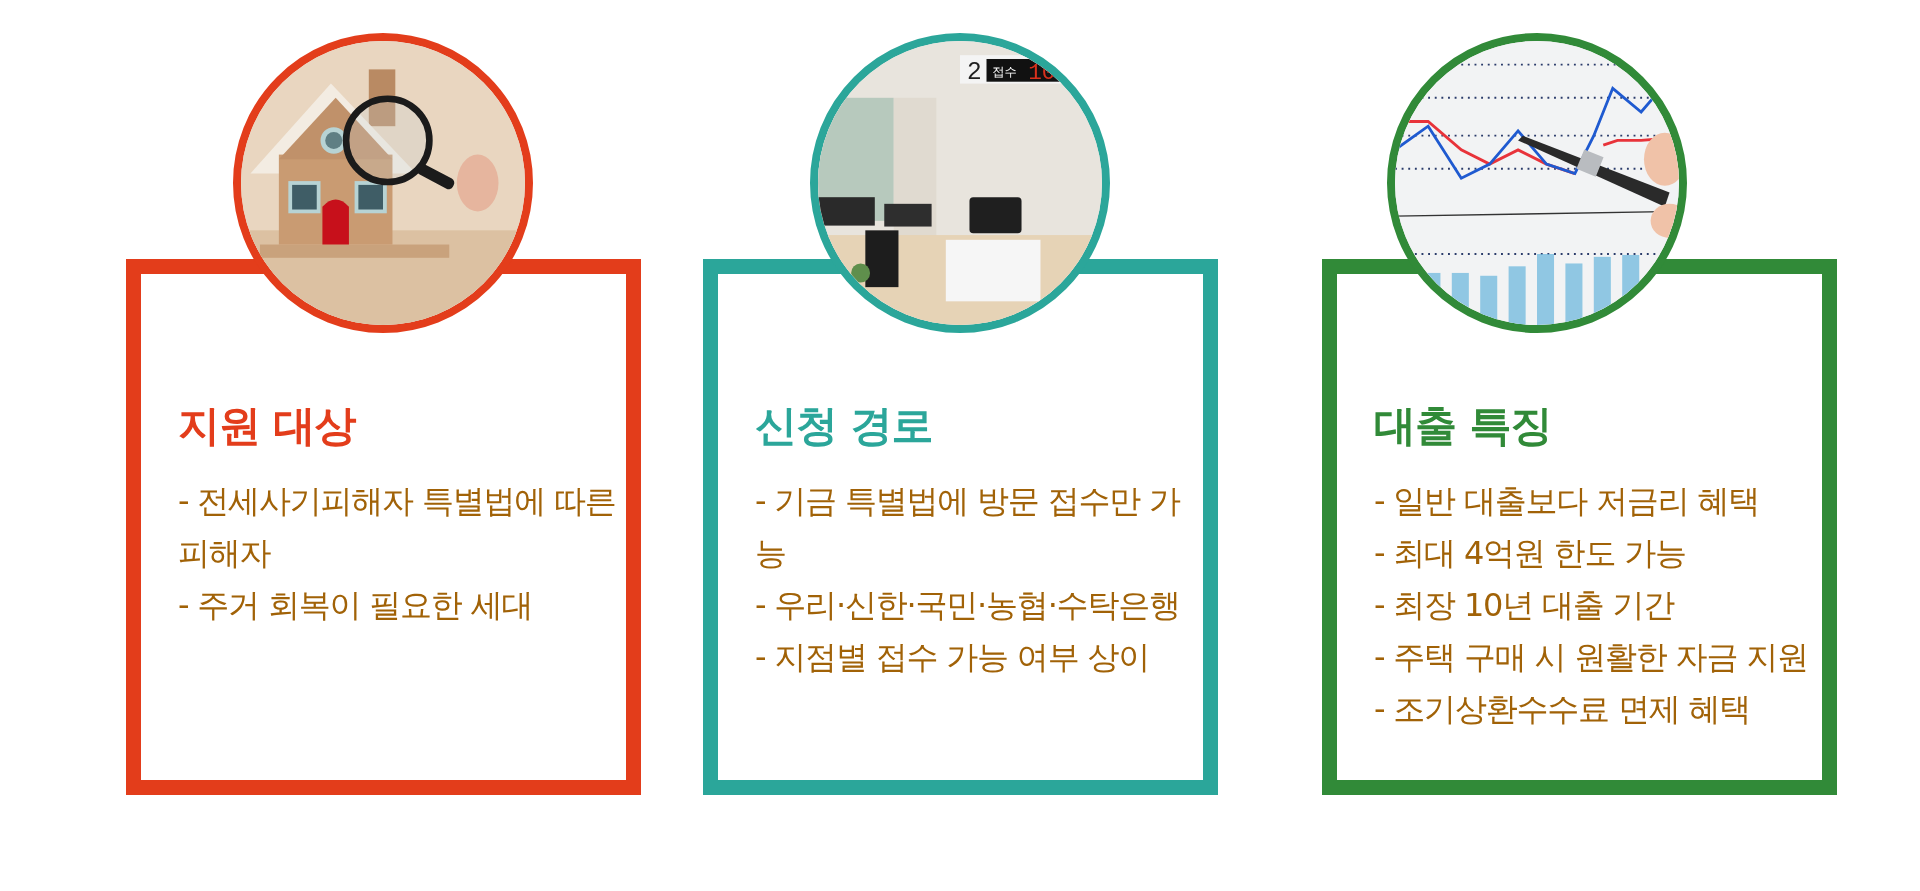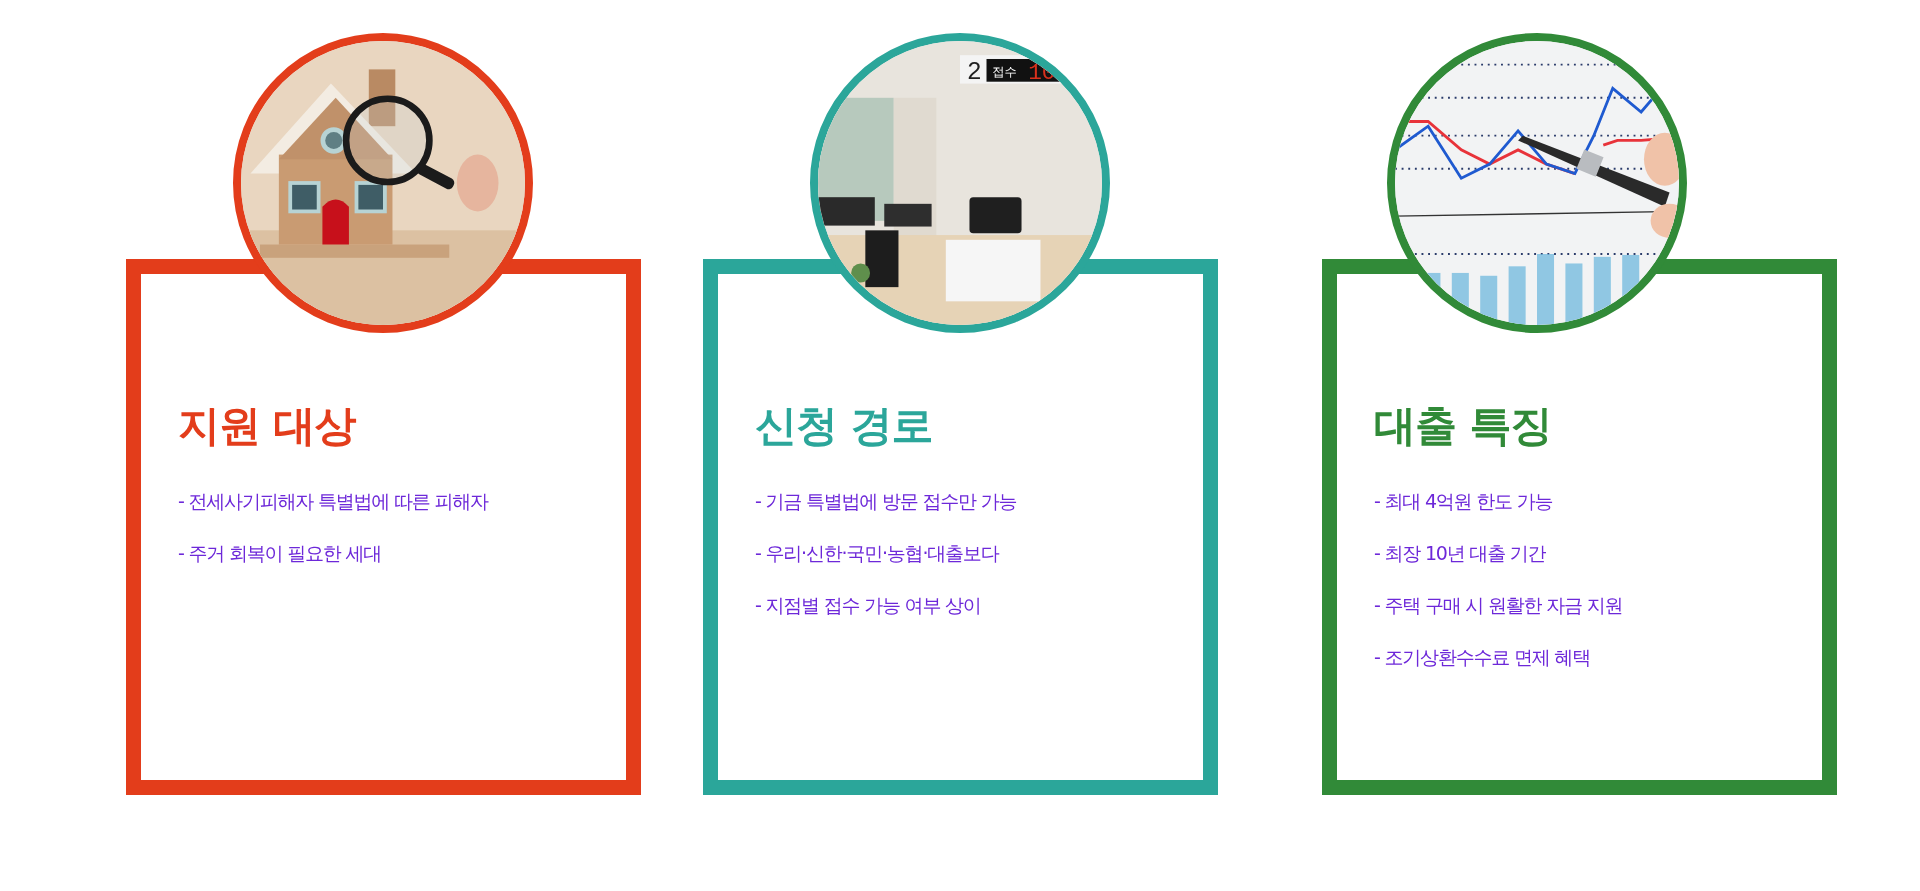--- a/index.html
+++ b/index.html
@@ -23,23 +23,23 @@
     color: var(--accent);
     letter-spacing: -1px;
     line-height: 48px;
   }
   .card-list {
     position: absolute;
     left: 37px;
     top: 201px;
     right: 10px;
     list-style: none;
-    font-size: 19px;
+    font-size: 32px;
     line-height: 52px;
-    color: #6d28d9;
+    color: #a16207;
     letter-spacing: -1.2px;
   }
   .card-list li { white-space: normal; }
 
   .circle {
     position: absolute;
     top: 33px;
     width: 300px;
     height: 300px;
     border-radius: 50%;
@@ -83,21 +83,21 @@
     <circle cx="155" cy="105" r="44" fill="rgba(200,210,215,0.25)" stroke="#1b1b1b" stroke-width="7"></circle>
     <rect x="190" y="128" width="42" height="12" rx="5" fill="#1b1b1b" transform="rotate(28 190 128)"></rect>
     <ellipse cx="250" cy="150" rx="22" ry="30" fill="#e6b59e"></ellipse>
   </svg>
 </div>
 
 <section class="card c2" style="left:703px;padding-left:40px;">
   <h2 class="card-title">신청 경로</h2>
   <ul class="card-list">
     <li>- 기금 특별법에 방문 접수만 가능</li>
-    <li>- 우리·신한·국민·농협·대출보다</li>
+    <li>- 우리·신한·국민·농협·수탁은행</li>
     <li>- 지점별 접수 가능 여부 상이</li>
   </ul>
 </section>
 <div class="circle c2" style="left:810px;">
   <svg viewBox="0 0 300 300" preserveAspectRatio="none">
     <rect width="300" height="300" fill="#e8e4dd"></rect>
     <rect x="0" y="60" width="80" height="130" fill="#b7c9bd"></rect>
     <rect x="80" y="60" width="45" height="150" fill="#e0dad0"></rect>
     <rect x="150" y="15" width="150" height="30" fill="#f4f4f4"></rect>
     <text x="158" y="40" font-size="26" font-family="Liberation Sans, sans-serif" fill="#222">2</text>
@@ -110,20 +110,21 @@
     <rect x="0" y="205" width="300" height="95" fill="#e6d3b6"></rect>
     <rect x="50" y="200" width="35" height="60" fill="#1d1d1d"></rect>
     <rect x="135" y="210" width="100" height="65" fill="#f6f6f6"></rect>
     <circle cx="45" cy="245" r="10" fill="#5f8f4c"></circle>
   </svg>
 </div>
 
 <section class="card c3" style="left:1310px;margin-left:12px;">
   <h2 class="card-title">대출 특징</h2>
   <ul class="card-list">
+    <li>- 일반 대출보다 저금리 혜택</li>
     <li>- 최대 4억원 한도 가능</li>
     <li>- 최장 10년 대출 기간</li>
     <li>- 주택 구매 시 원활한 자금 지원</li>
     <li>- 조기상환수수료 면제 혜택</li>
   </ul>
 </section>
 <div class="circle c3" style="left:1387px;">
   <svg viewBox="0 0 300 300" preserveAspectRatio="none">
     <rect width="300" height="300" fill="#f2f3f4"></rect>
     <g stroke="#2a3b6a" stroke-width="2" stroke-dasharray="2 5">

